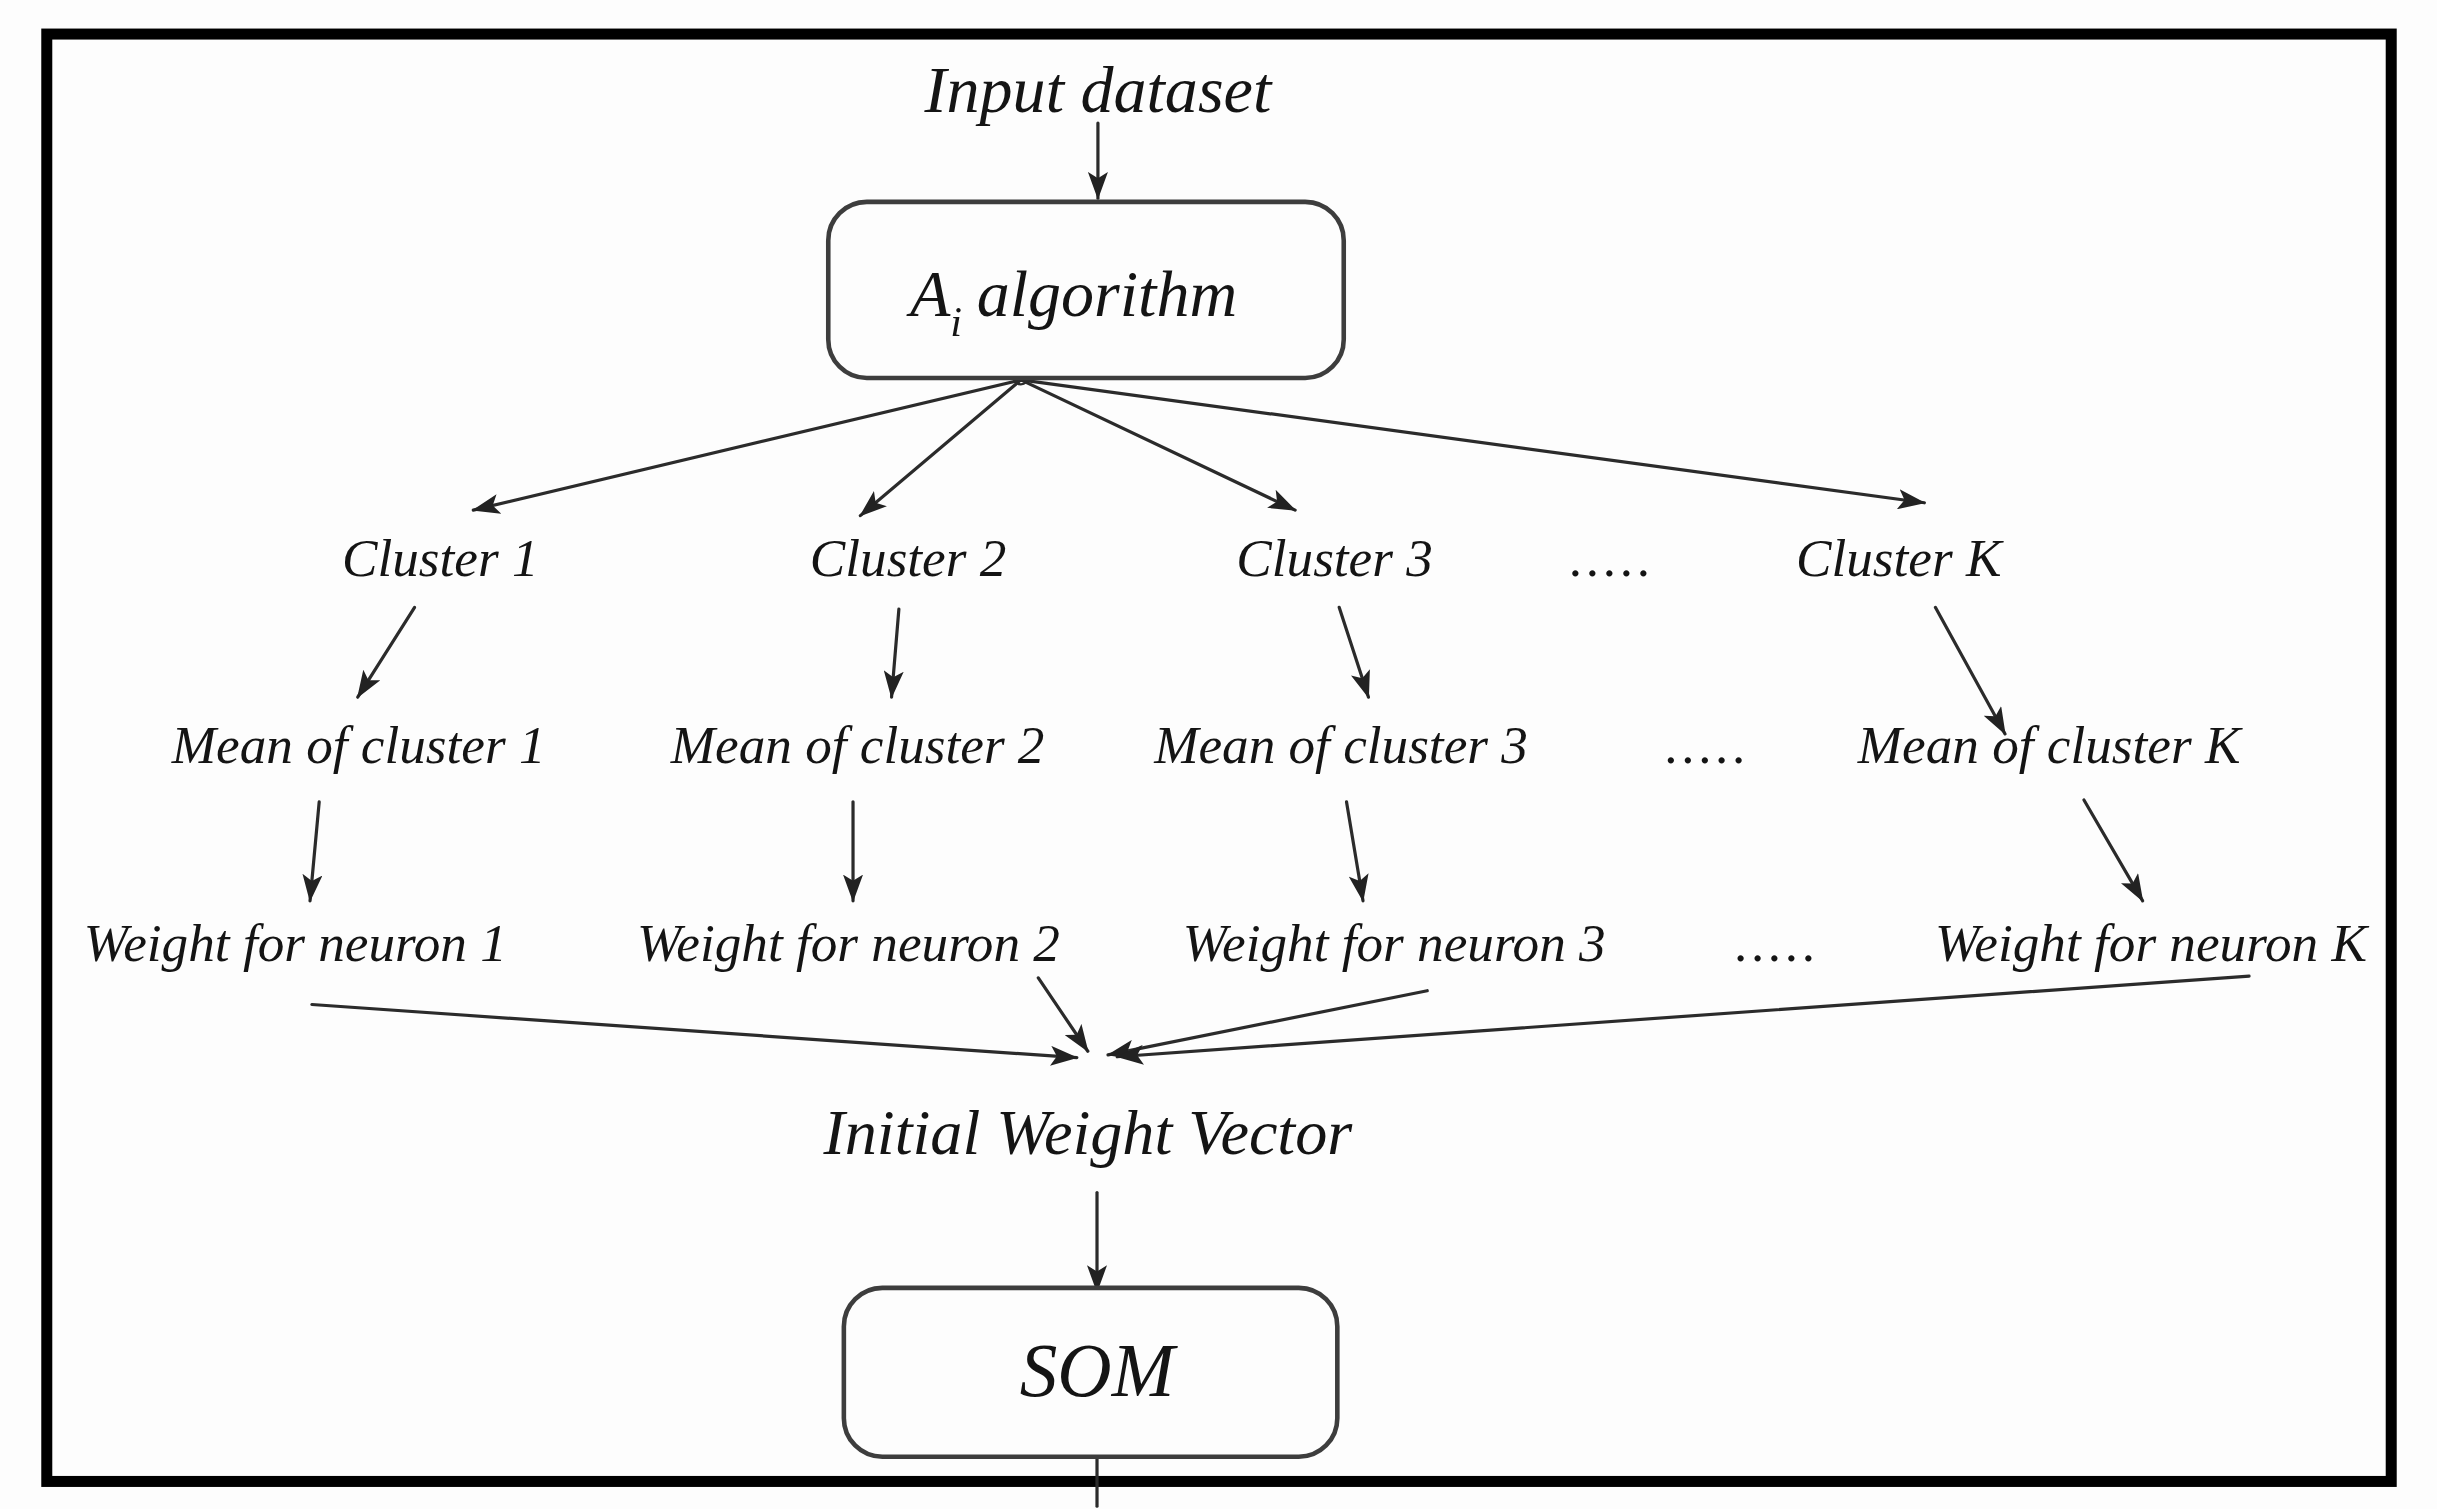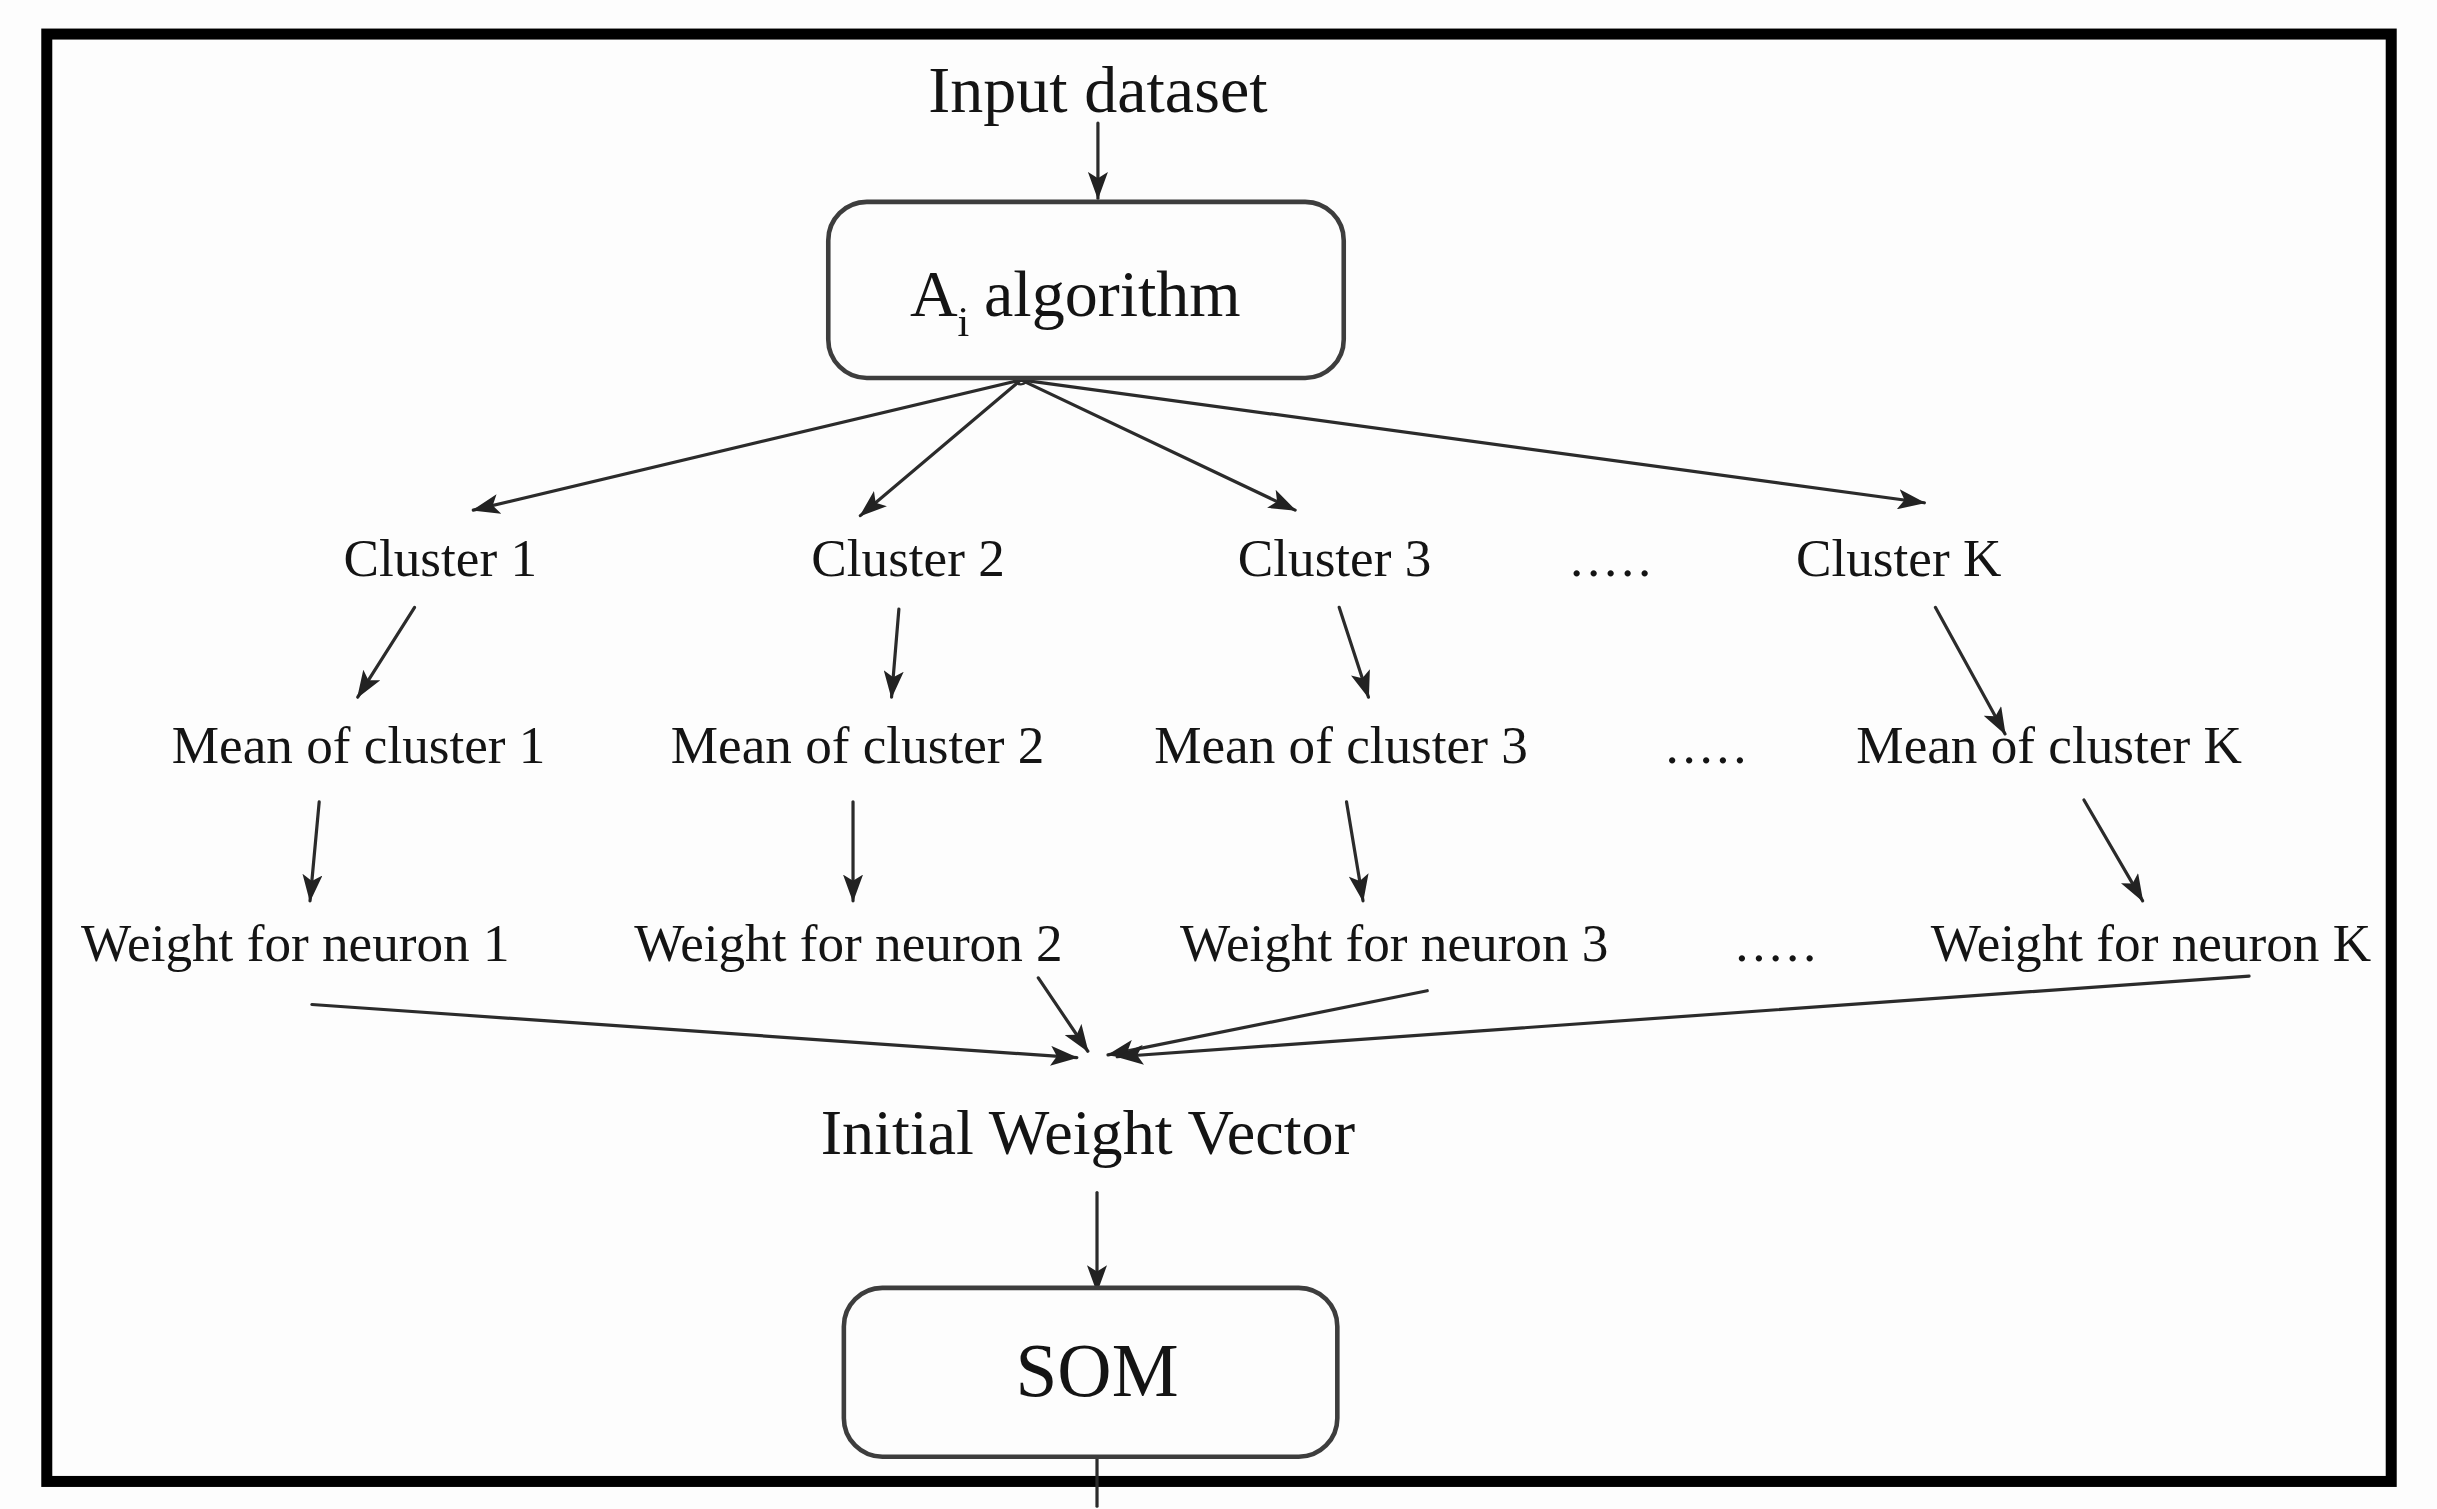--- a/index.html
+++ b/index.html
@@ -6,20 +6,21 @@
     margin: 0;
     padding: 0;
     background: #ffffff;
   }
   .figure-wrap {
     position: relative;
     width: 2438px;
     height: 1510px;
     background: #fdfdfd;
     overflow: hidden;
+    font-style: italic;
   }
   svg {
     display: block;
     width: 100%;
     height: 100%;
   }
   svg text {
     font-family: "Liberation Serif", "DejaVu Serif", serif;
     fill: #141414;
   }

